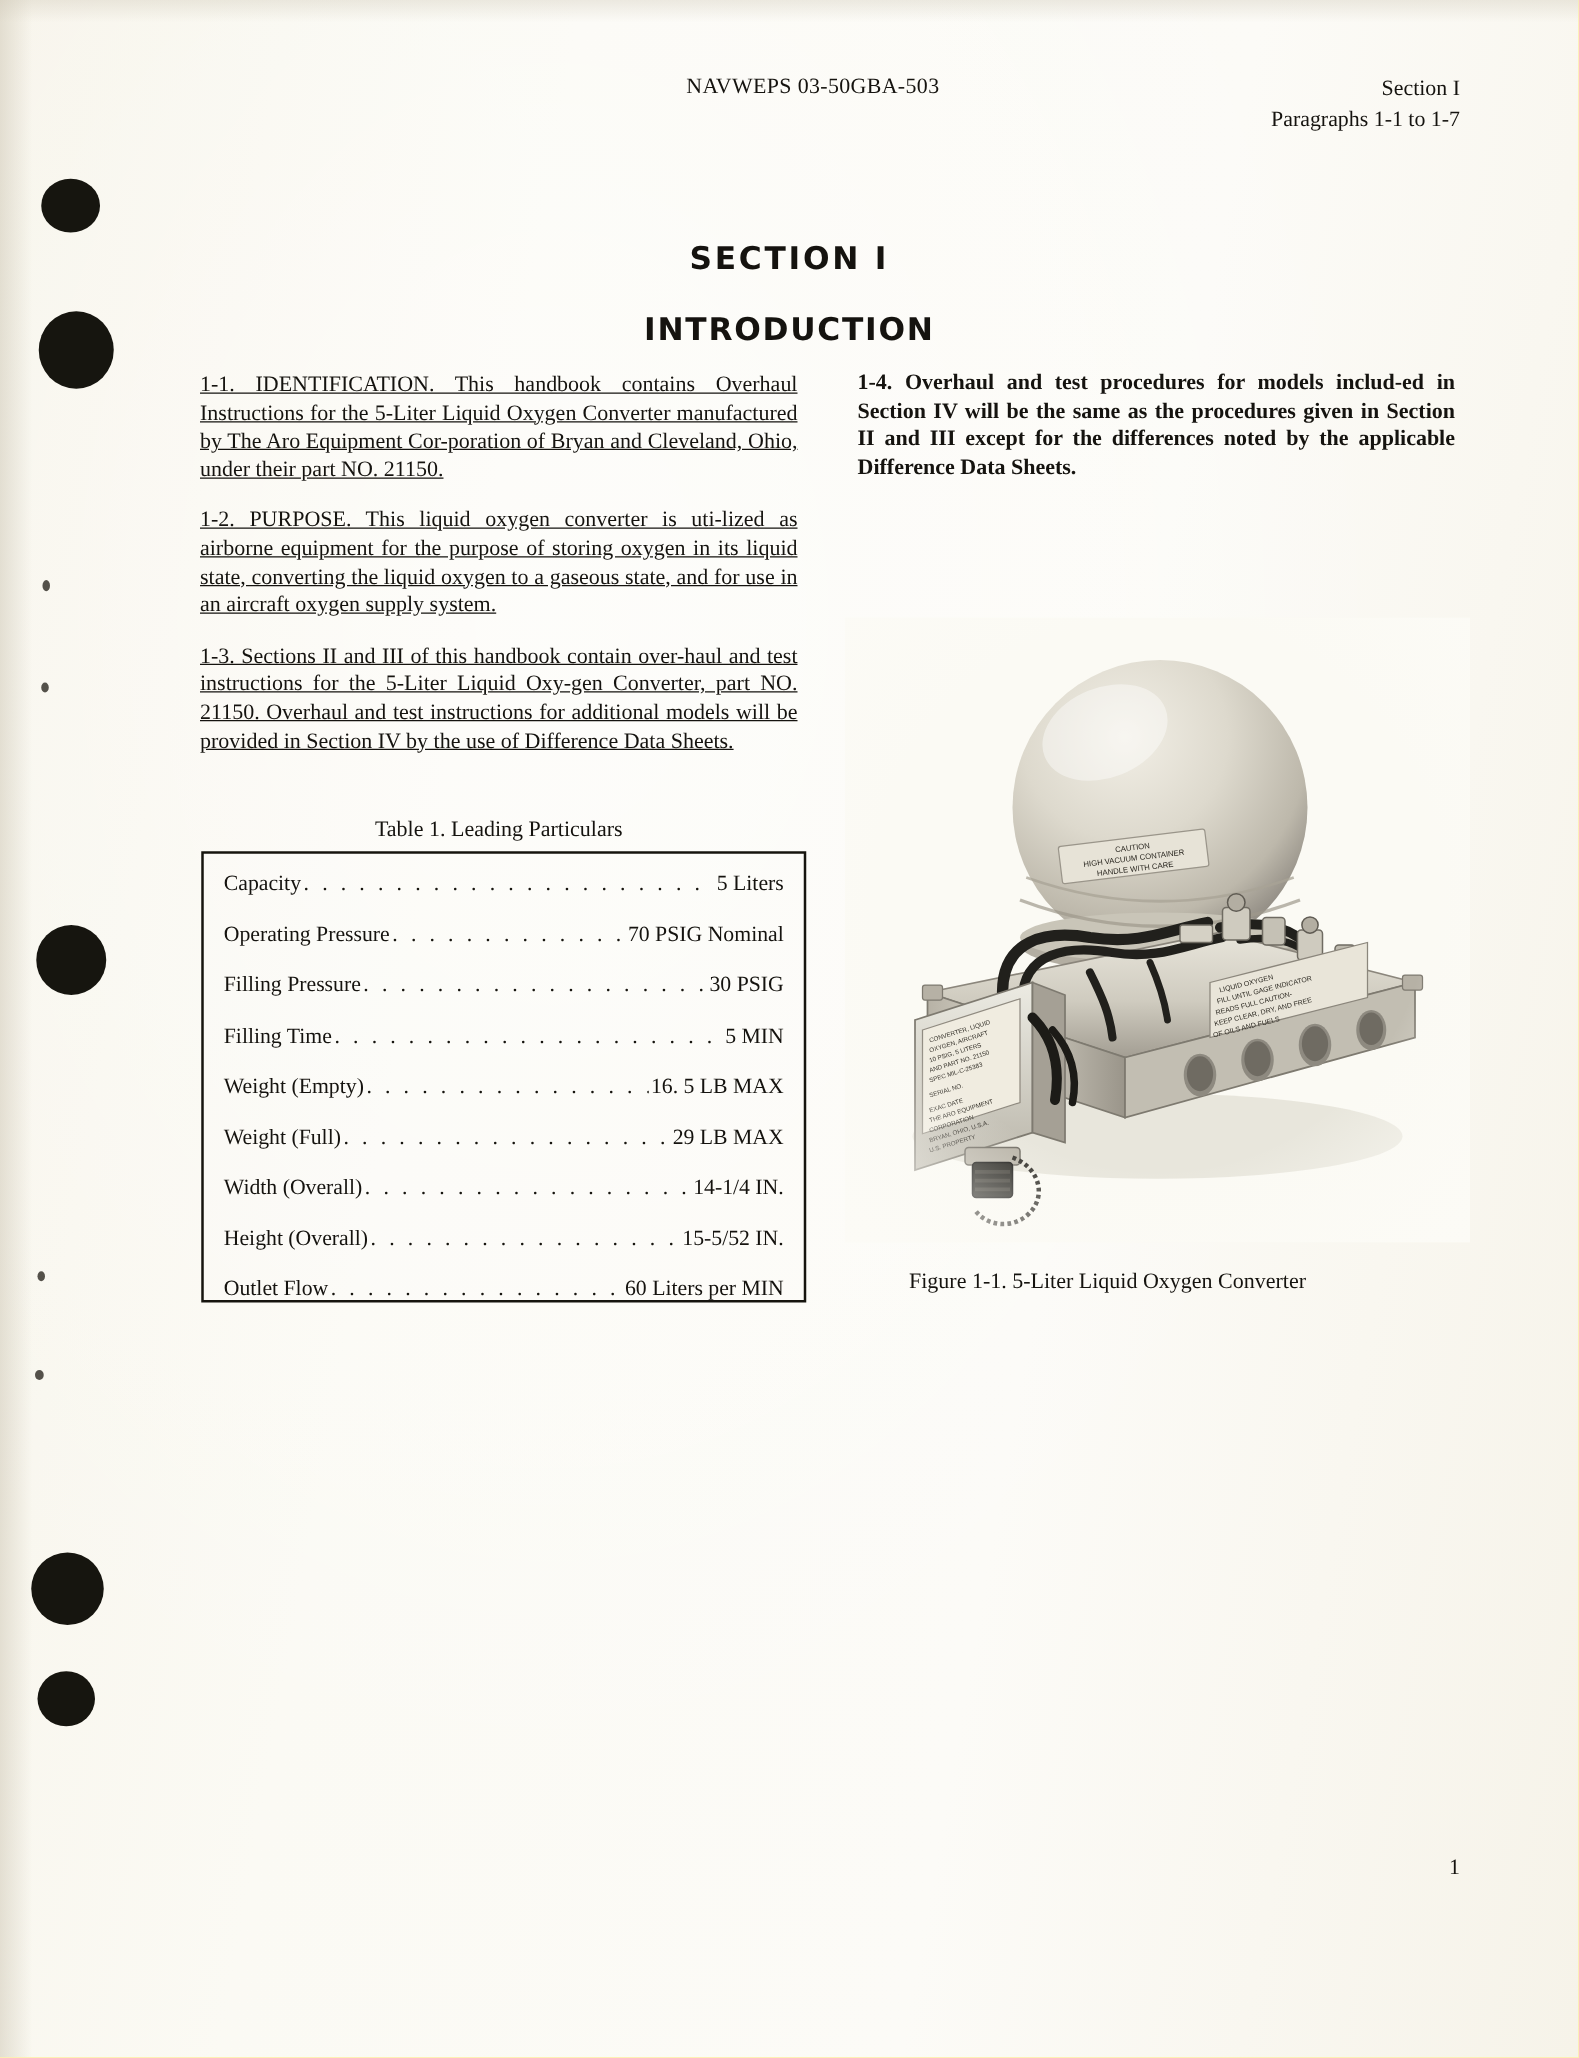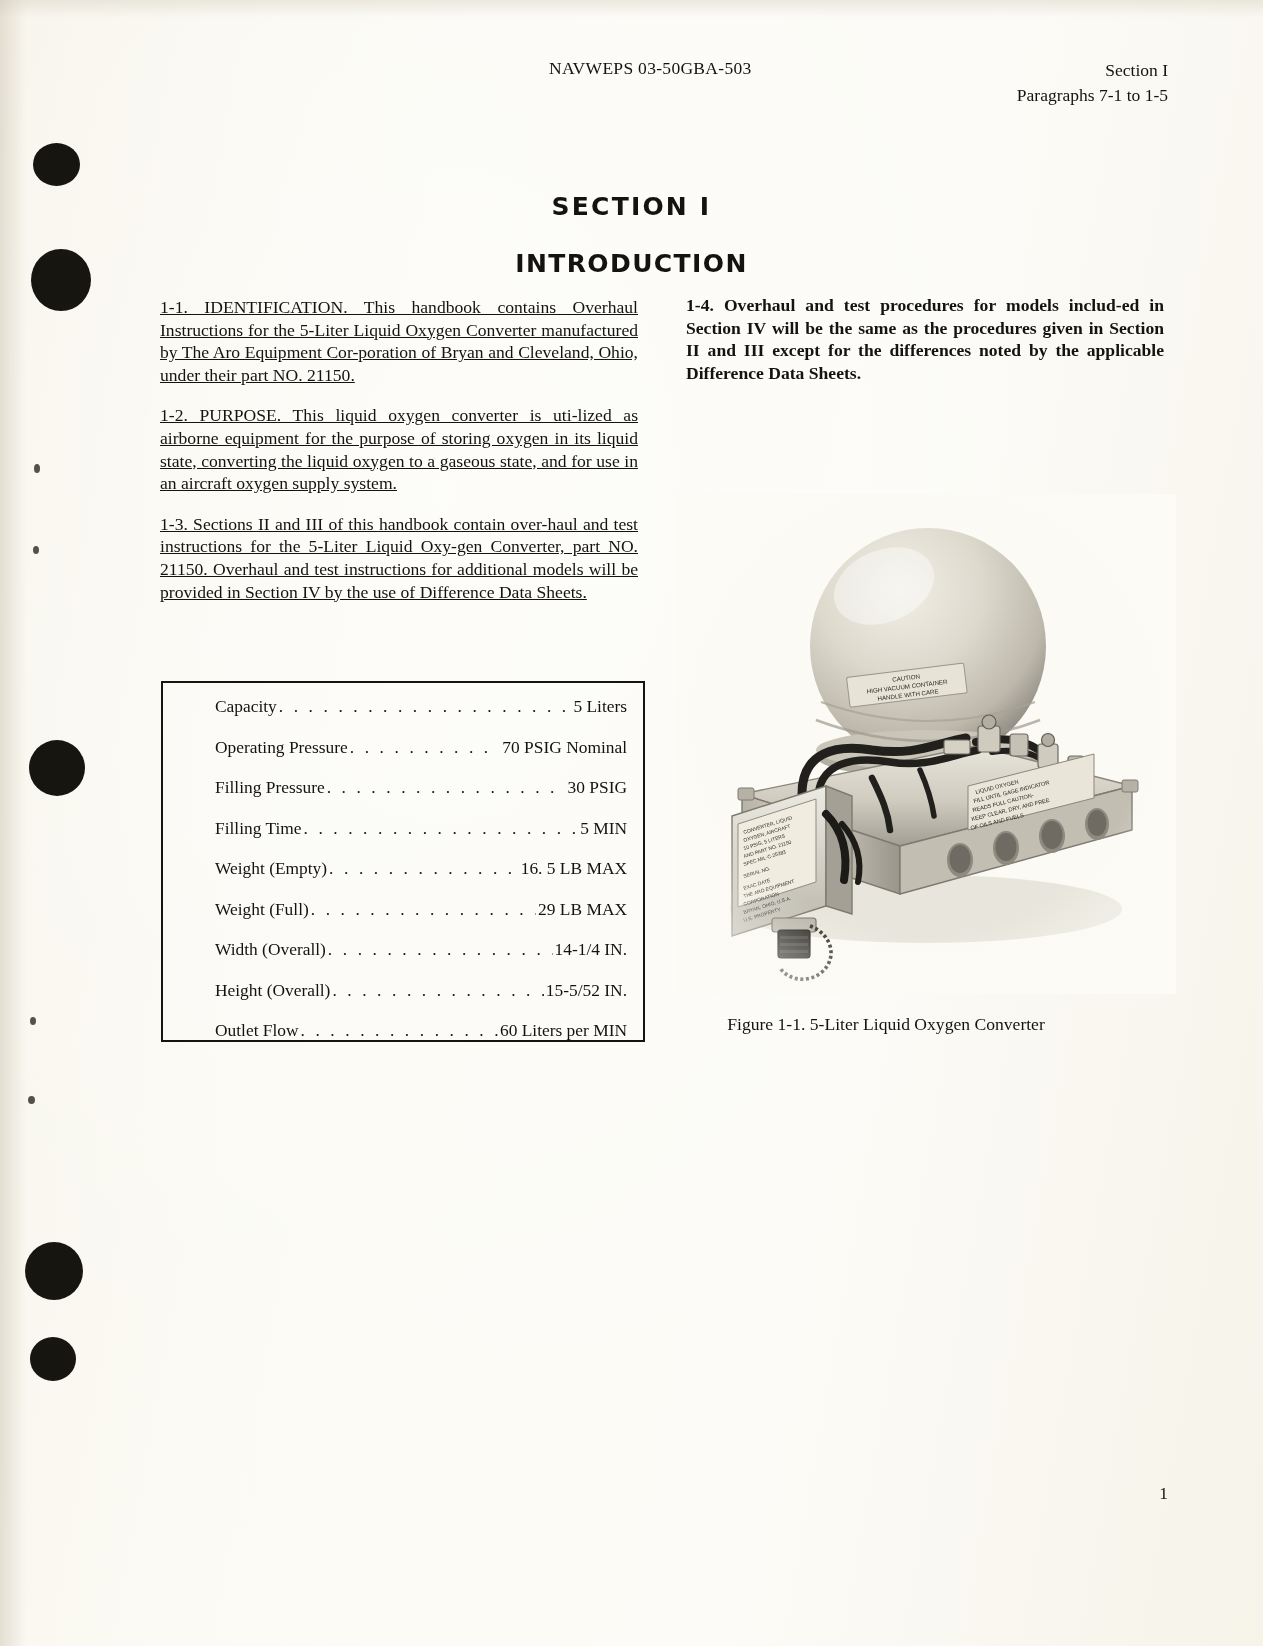--- a/index.html
+++ b/index.html
@@ -119,21 +119,20 @@
     left: 161px;
     top: 681px;
     width: 484px;
     height: 361px;
     border: 2px solid #16140e;
     box-sizing: border-box;
     background: rgba(255,255,255,0.12);
   }
   .tbl-inner {
     padding: 13px 16px 0 16px;
-    margin-left: 36px;
   }
   .trow {
     display: flex;
     align-items: baseline;
     font-size: 17.4px;
     height: 40.5px;
     white-space: nowrap;
   }
   .trow .lbl { flex: 0 0 auto; }
   .trow .dots {
@@ -188,38 +187,39 @@
   <div class="punch" style="left:25px;  top:1242px; width:58px; height:58px;"></div>
   <div class="punch" style="left:30px;  top:1337px; width:46px; height:44px;"></div>
   <div class="speck" style="left:34px; top:464px; width:6px; height:9px;"></div>
   <div class="speck" style="left:33px; top:546px; width:6px; height:8px;"></div>
   <div class="speck" style="left:30px; top:1017px; width:6px; height:8px;"></div>
   <div class="speck" style="left:28px; top:1096px; width:7px; height:8px;"></div>
 
   <div class="hdr-left">NAVWEPS 03-50GBA-503</div>
   <div class="hdr-right">
     <div>Section I</div>
-    <div>Paragraphs 7-1 to 1-5</div>
+    <div>Paragraphs 1-1 to 1-7</div>
   </div>
 
   <div class="sect-title">
     <span>SECTION  I</span>
     <span class="line2">INTRODUCTION</span>
   </div>
 
   <div class="col left">
     <p>1-1.   IDENTIFICATION.   This  handbook  contains Overhaul  Instructions  for  the  5-Liter  Liquid Oxygen Converter  manufactured  by The Aro Equipment Cor-poration  of  Bryan  and  Cleveland,  Ohio,  under  their part NO.  21150.</p>
     <p>1-2.   PURPOSE.  This liquid oxygen converter is uti-lized as airborne equipment for the purpose of storing oxygen in its liquid state, converting the liquid oxygen to a gaseous  state,  and  for use in an aircraft oxygen supply system.</p>
     <p>1-3.   Sections II and III of this handbook contain over-haul and test instructions for the 5-Liter Liquid Oxy-gen  Converter,  part NO.  21150.   Overhaul and test instructions  for additional  models  will be provided in Section IV by the use of Difference Data Sheets.</p>
   </div>
 
   <div class="col right">
     <p>1-4.  Overhaul and test procedures for models includ-ed in Section IV will be  the  same as  the procedures given in Section  II  and  III except for the differences noted by the applicable Difference Data Sheets.</p>
   </div>
 
+  <div class="tbl-caption">Table 1.   Leading Particulars</div>
   <div class="tbl">
     <div class="tbl-inner" id="table-body">
         <div class="trow">
           <span class="lbl">Capacity</span>
           <span class="dots">. . . . . . . . . . . . . . . . . . . . . . . . . . . . . . . . . . . . . . . . . . . . . . . . . . . .</span>
           <span class="val">5 Liters</span>
         </div>
         <div class="trow">
           <span class="lbl">Operating Pressure</span>
           <span class="dots">. . . . . . . . . . . . . . . . . . . . . . . . . . . . . . . . . . . . . . . . . . . . . . . . . . . .</span>

